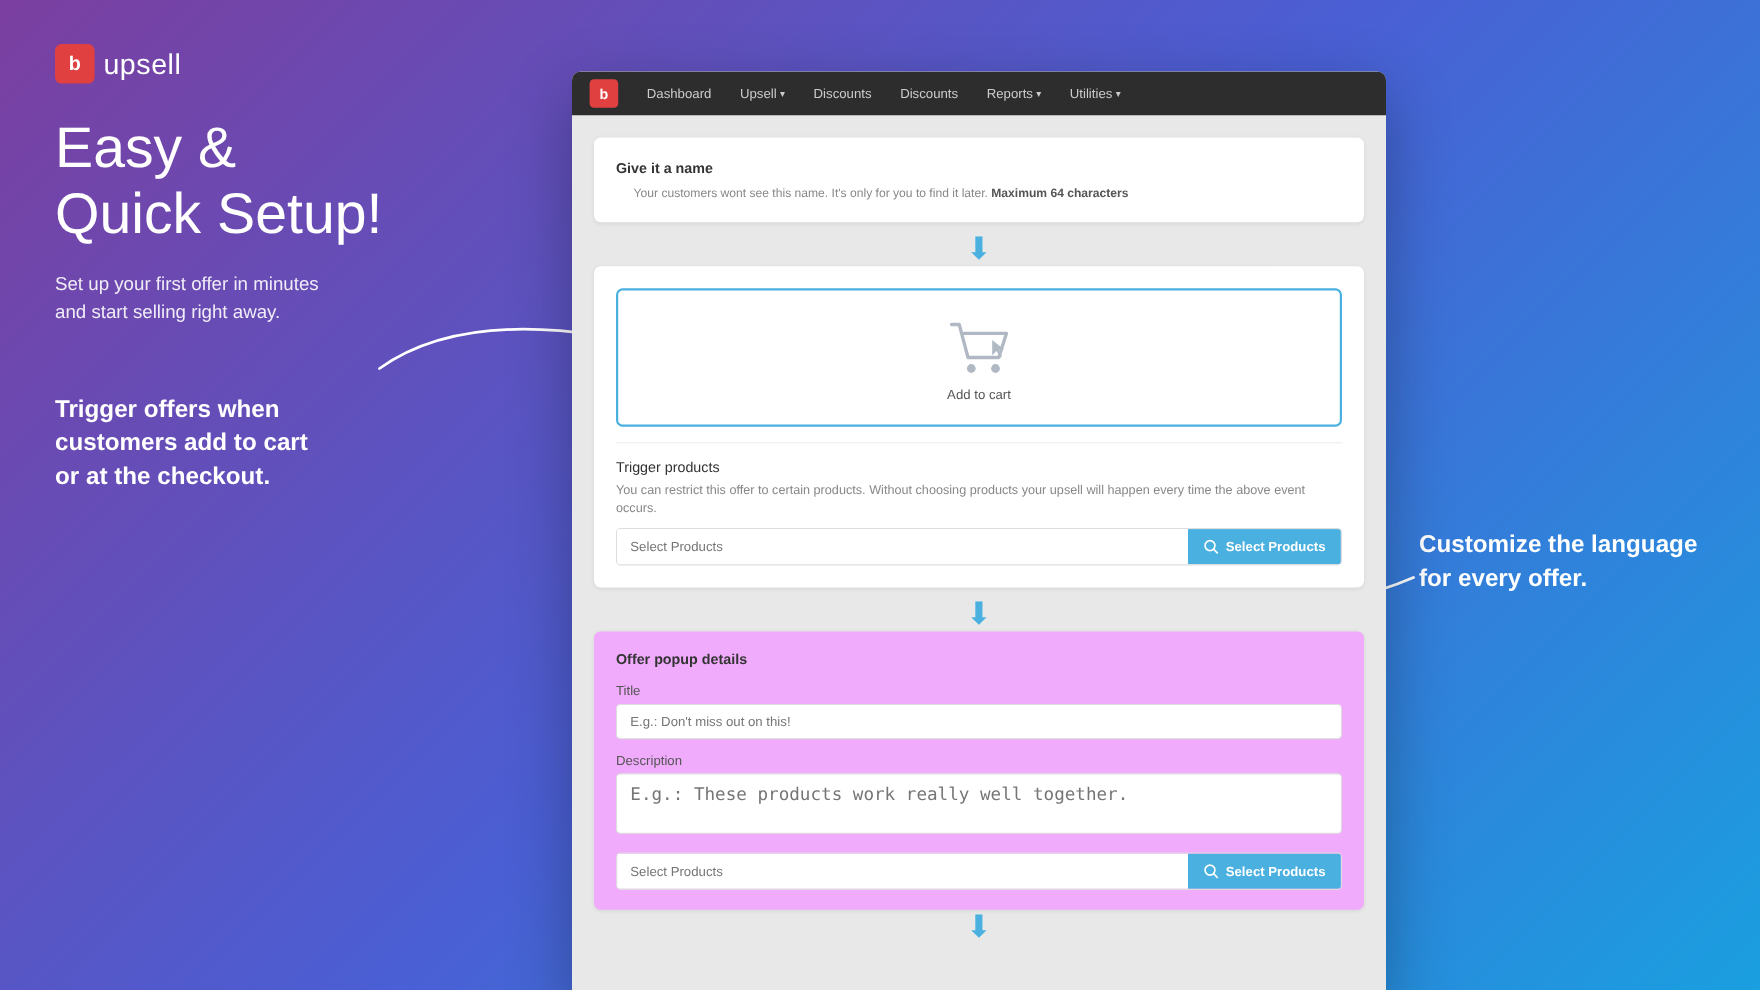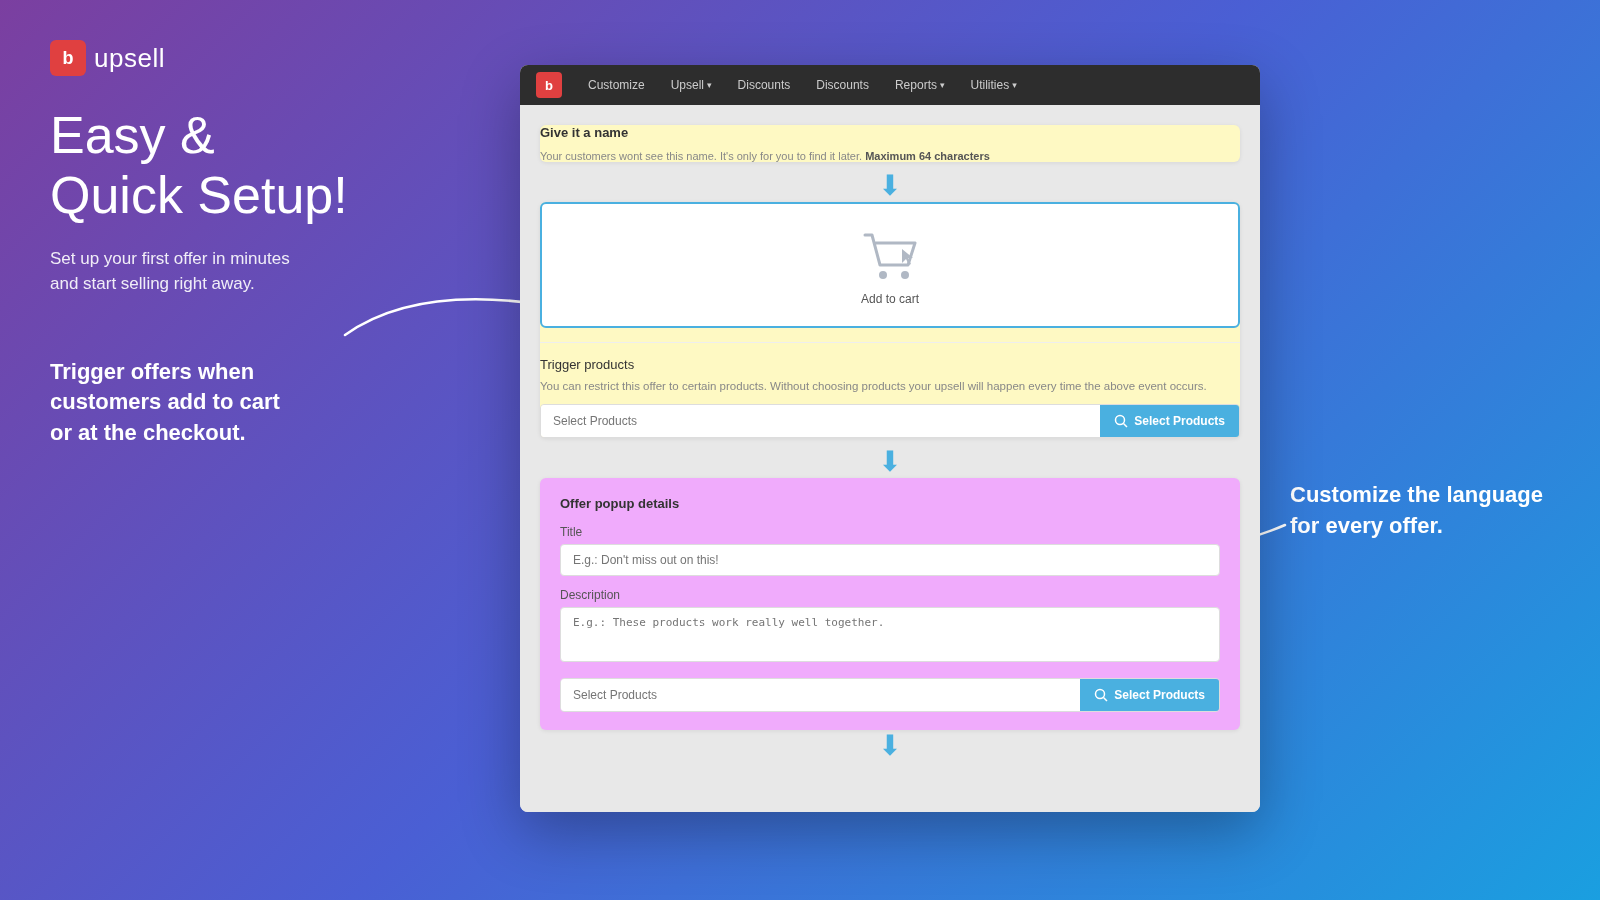--- a/index.html
+++ b/index.html
@@ -143,22 +143,23 @@
     }
 
     
     .content {
       padding: 20px;
       background: #e8e8e8;
     }
 
     
     .card {
-      background: #fef9c3;
+      background: #ffffff;
       border-radius: 6px;
+      padding: 20px;
       margin-bottom: 8px;
       box-shadow: 0 1px 4px rgba(0,0,0,0.08);
     }
 
     .card-label {
       font-size: 13px;
       font-weight: 600;
       color: #333;
       margin-bottom: 10px;
     }
@@ -171,20 +172,21 @@
       font-size: 13px;
       color: #aaa;
       background: white;
       outline: none;
     }
 
     .input-hint {
       font-size: 11px;
       color: #888;
       margin-top: 6px;
+      margin-left: 16px;
     }
 
     .input-hint strong {
       font-weight: 600;
       color: #555;
     }
 
     
     .connector {
       display: flex;
@@ -328,21 +330,21 @@
       font-size: 12px;
       color: #aaa;
       outline: none;
     }
 
     .form-textarea {
       width: 100%;
       border: 1px solid #ddd;
       border-radius: 4px;
       padding: 8px 12px;
-      font-size: 11px;
+      font-size: 16px;
       color: #aaa;
       outline: none;
       height: 55px;
       resize: none;
     }
 
     
     .save-section {
       display: flex;
       justify-content: center;
@@ -380,21 +382,21 @@
 
 <svg class="arrow-svg" style="right:305px;top:505px;width:200px;height:70px;" viewBox="0 0 200 70">
   <path d="M190,20 Q120,50 30,50" stroke="white" stroke-width="2.5" fill="none" stroke-linecap="round"></path>
   <polygon points="30,44 22,50 30,56" fill="white"></polygon>
 </svg>
 
 <div class="app-window">
 
   <div class="nav-bar">
     <div class="nav-logo">b</div>
-    <div class="nav-item">Customize</div>
+    <div class="nav-item">Dashboard</div>
     <div class="nav-dropdown">
       Upsell <span class="chevron">▾</span>
     </div>
     <div class="nav-item">Discounts</div>
     <div class="nav-item">Discounts</div>
     <div class="nav-dropdown">
       Reports <span class="chevron">▾</span>
     </div>
     <div class="nav-dropdown">
       Utilities <span class="chevron">▾</span>

